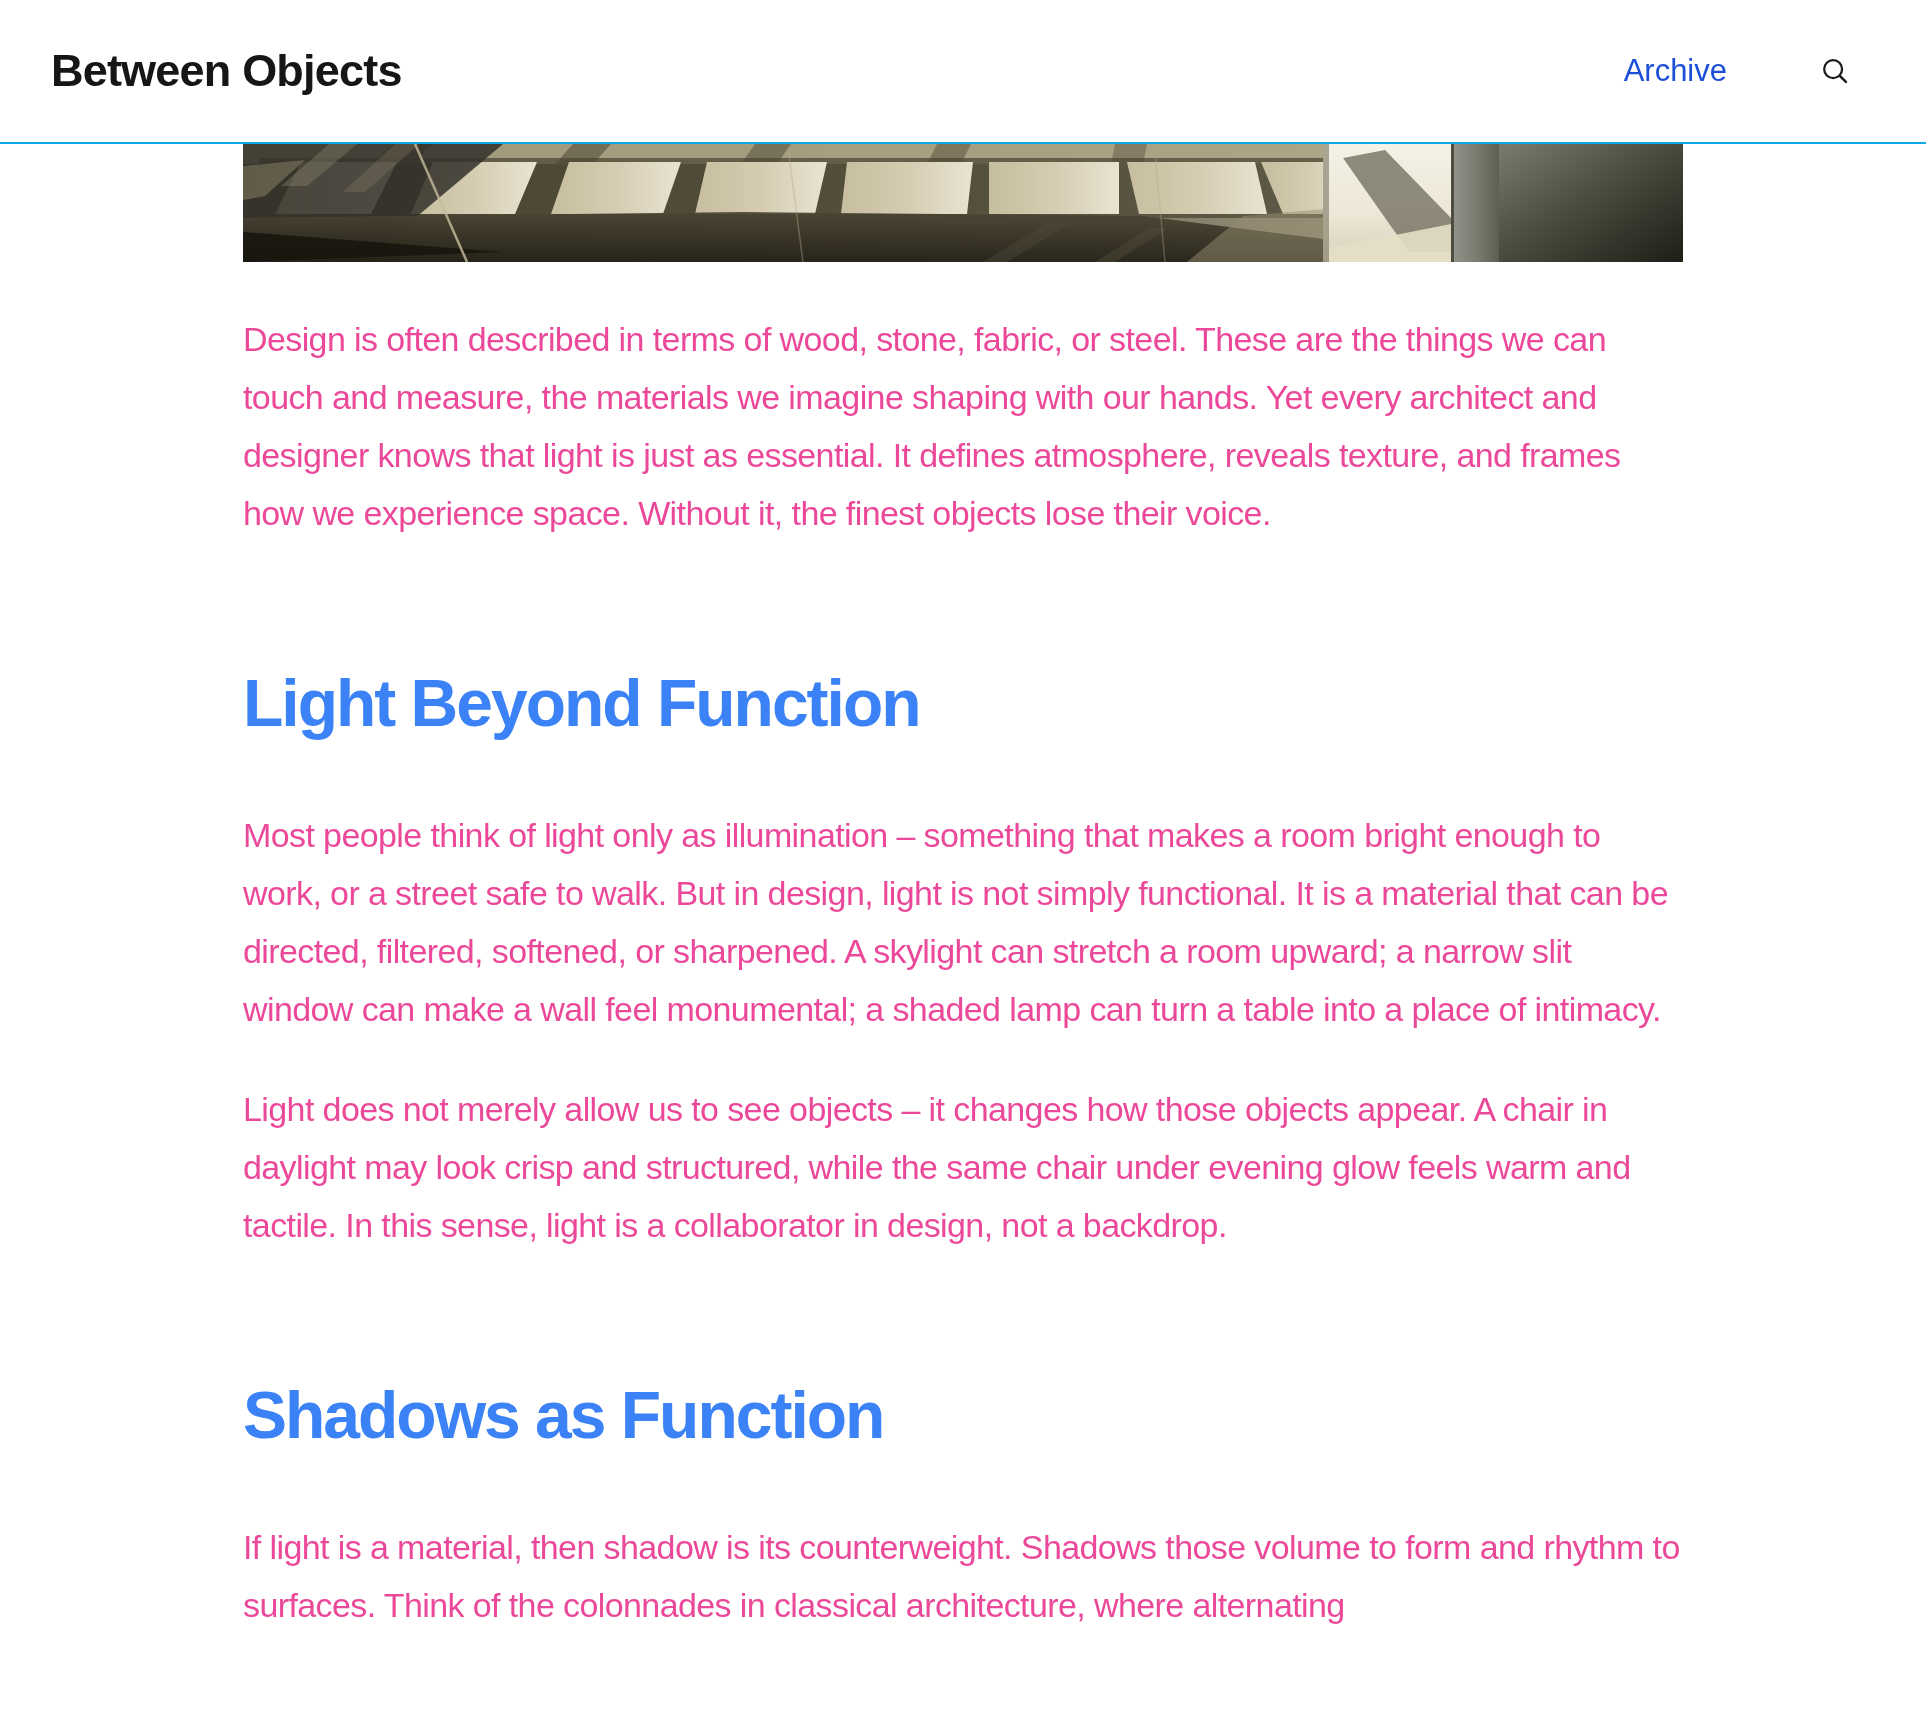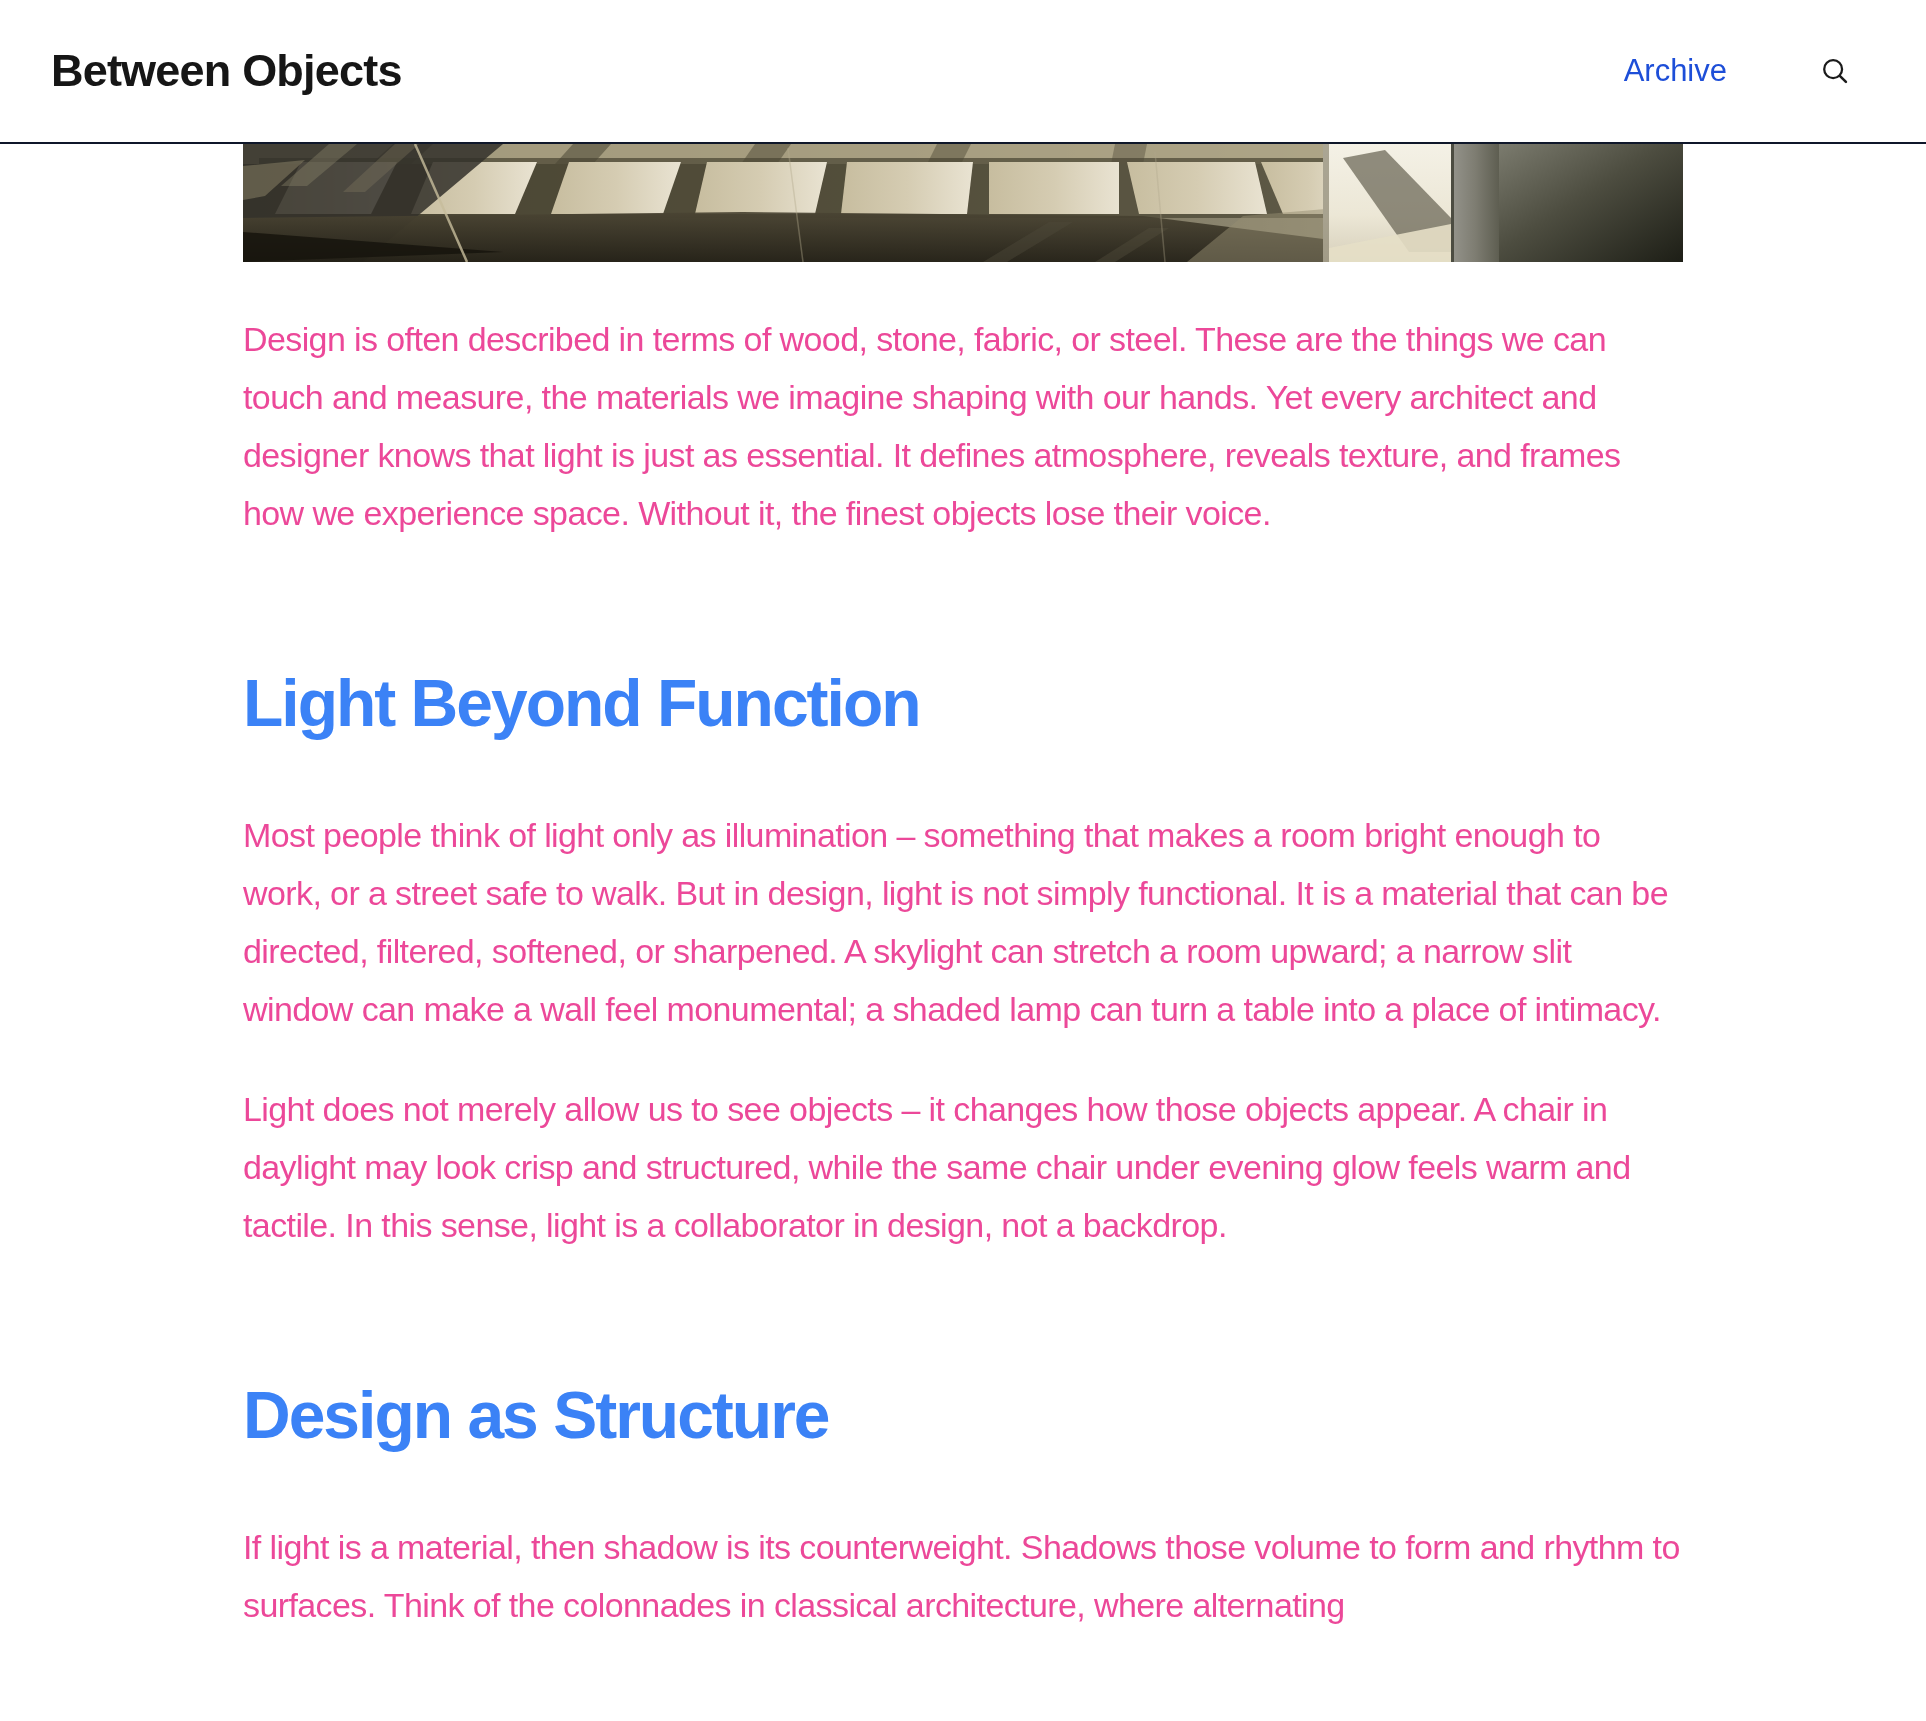--- a/index.html
+++ b/index.html
@@ -5,21 +5,21 @@
 <style>
   * { margin: 0; padding: 0; box-sizing: border-box; }
   html, body { background: #ffffff; }
   .page {
     width: 1926px; height: 1721px; overflow: hidden; position: relative;
     background: #ffffff;
     font-family: "Liberation Sans", "DejaVu Sans", sans-serif;
   }
   .site-header {
     height: 144px; background: #ffffff;
-    border-bottom: 2px solid #0f172a;
+    border-bottom: 2px solid #0ea5e9;
     display: flex; align-items: center; justify-content: space-between;
     padding: 0 73px 0 51px;
   }
   .site-title {
     font-size: 45px; font-weight: 700; letter-spacing: -0.8px;
     color: #161616; text-decoration: none; white-space: nowrap;
   }
   .header-nav { display: flex; align-items: center; gap: 90px; }
   .nav-link {
     font-size: 31px; color: #1d4ed8; text-decoration: none; white-space: nowrap;
@@ -147,20 +147,20 @@
     </figure>
 
     <article>
       <p>Design is often described in terms of wood, stone, fabric, or steel. These are the things we can touch and measure, the materials we imagine shaping with our hands. Yet every architect and designer knows that light is just as essential. It defines atmosphere, reveals texture, and frames how we experience space. Without it, the finest objects lose their voice.</p>
 
       <h2>Light Beyond Function</h2>
 
       <p>Most people think of light only as illumination – something that makes a room bright enough to work, or a street safe to walk. But in design, light is not simply functional. It is a material that can be directed, filtered, softened, or sharpened. A skylight can stretch a room upward; a narrow slit window can make a wall feel monumental; a shaded lamp can turn a table into a place of intimacy.</p>
       <p>Light does not merely allow us to see objects – it changes how those objects appear. A chair in daylight may look crisp and structured, while the same chair under evening glow feels warm and tactile. In this sense, light is a collaborator in design, not a backdrop.</p>
 
-      <h2>Design as Structure</h2>
+      <h2>Shadows as Function</h2>
 
       <p>If light is a material, then shadow is its counterweight. Shadows those volume to form and rhythm to surfaces. Think of the colonnades in classical architecture, where alternating</p>
     </article>
 
   </main>
 
 </div>
 
 </body></html>

